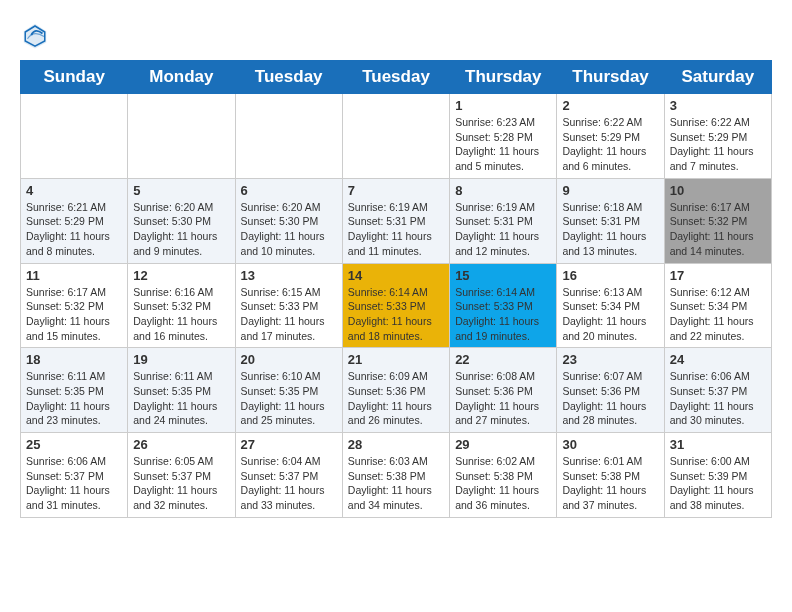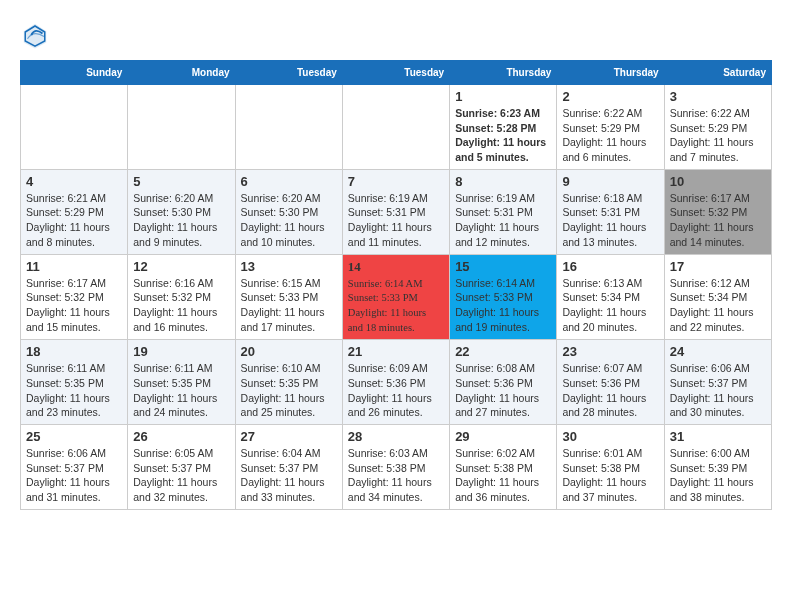--- a/index.html
+++ b/index.html
@@ -46,23 +46,23 @@
       margin-top: 2px;
     }
     .calendar-table {
       width: 100%;
       border-collapse: collapse;
       font-size: 11px;
     }
     .calendar-table th {
       background-color: #1a6fba;
       color: #fff;
-      text-align: right;
+      text-align: center;
       padding: 6px 5px;
-      font-size: 10px;
+      font-size: 17px;
       border: 1px solid #1a6fba;
     }
     .calendar-table td {
       border: 1px solid #ccc;
       vertical-align: top;
       padding: 4px 5px;
       width: calc(100% / 7);
       min-height: 70px;
       background: #fff;
     }
@@ -126,21 +126,21 @@
       </tr>
   </thead>
   <tbody id="calendar-body">
   <tr>
         <td class="empty" style="background-color: rgb(255, 255, 255);"></td>
         <td class="empty" style="background-color: rgb(255, 255, 255);"></td>
         <td class="empty" style="background-color: rgb(255, 255, 255);"></td>
         <td class="empty" style="background-color: rgb(255, 255, 255);"></td>
         <td style="background-color: rgb(255, 255, 255);">
           <div class="day-number">1</div>
-          <div class="day-info" style="white-space: pre-line; font-weight: bold;">Sunrise: 6:23 AM
+          <div class="day-info" style="white-space: pre-line;">Sunrise: 6:23 AM
 Sunset: 5:28 PM
 Daylight: 11 hours
 and 5 minutes.</div>
         </td>
         <td style="background-color: rgb(255, 255, 255);">
           <div class="day-number">2</div>
           <div class="day-info" style="white-space: pre-line;">Sunrise: 6:22 AM
 Sunset: 5:29 PM
 Daylight: 11 hours
 and 6 minutes.</div>
@@ -219,21 +219,21 @@
 Daylight: 11 hours
 and 16 minutes.</div>
         </td>
         <td style="background-color: rgb(255, 255, 255);">
           <div class="day-number">13</div>
           <div class="day-info" style="white-space: pre-line;">Sunrise: 6:15 AM
 Sunset: 5:33 PM
 Daylight: 11 hours
 and 17 minutes.</div>
         </td>
-        <td style="background-color: #ef4444; font-family: Liberation Serif, serif;">
+        <td style="background-color: #eab308;">
           <div class="day-number">14</div>
           <div class="day-info" style="white-space: pre-line;">Sunrise: 6:14 AM
 Sunset: 5:33 PM
 Daylight: 11 hours
 and 18 minutes.</div>
         </td>
         <td style="background-color: #0ea5e9;">
           <div class="day-number">15</div>
           <div class="day-info" style="white-space: pre-line;">Sunrise: 6:14 AM
 Sunset: 5:33 PM

